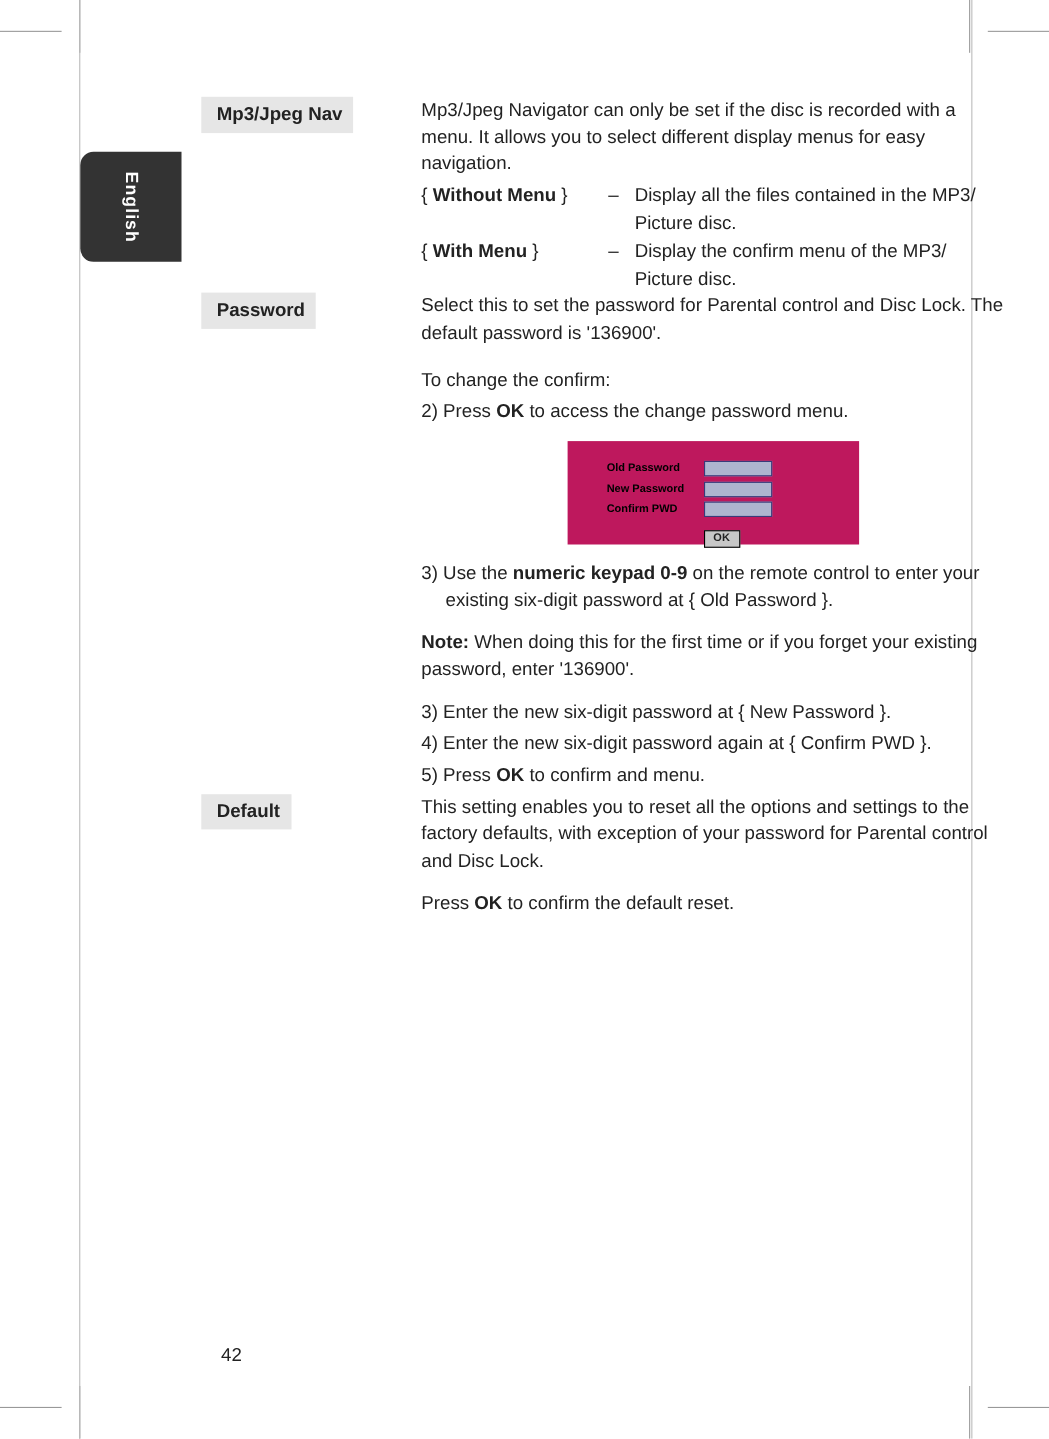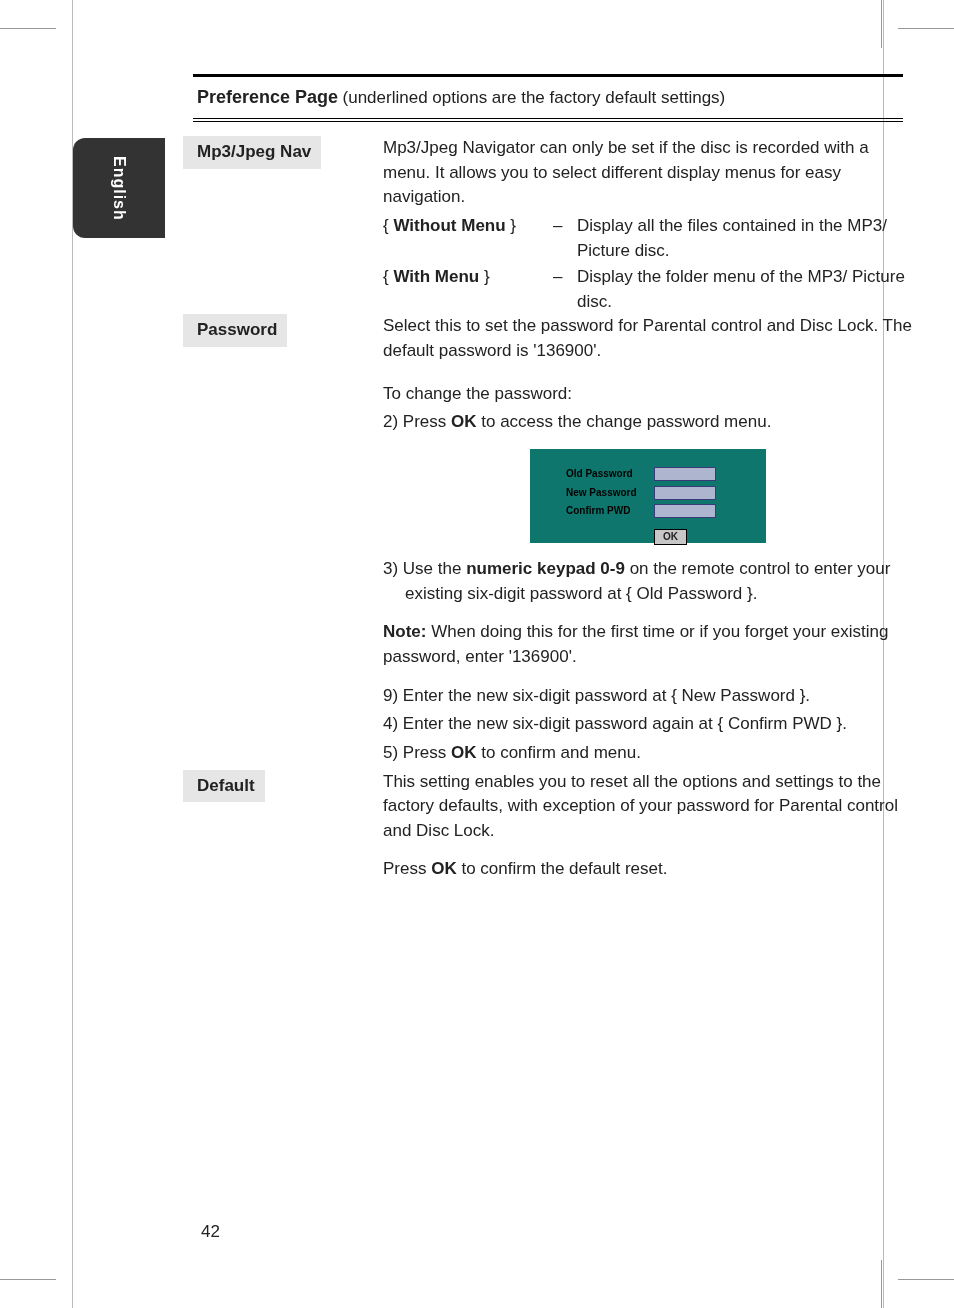--- a/index.html
+++ b/index.html
@@ -31,21 +31,21 @@
   td.label span{display:inline-block;background:#e6e6e6;font-weight:bold;padding:4px 10px 4px 14px;margin-left:-10px;}
   td.desc{padding-bottom:28px;}
   td.desc p{margin:0 0 4px 0;}
   .opt-row{display:flex;margin-top:2px;}
   .opt-name{width:170px;flex:0 0 170px;}
   .opt-dash{width:24px;flex:0 0 24px;}
   .opt-txt{flex:1;}
   .u{}
   .b{font-weight:bold;}
   
-  .pwd-box{width:236px;height:94px;background:#0f766e;margin:14px auto;position:relative;}
+  .pwd-box{width:265px;height:94px;background:#be185d;margin:14px auto;position:relative;}
   .pwd-inner{position:absolute;left:36px;top:18px;right:14px;}
   .pwd-line{display:flex;align-items:center;margin-bottom:4px;}
   .pwd-line .lbl{font-size:10px;font-weight:bold;color:#000;width:88px;}
   .pwd-line .fld{width:60px;height:12px;border:1px solid #3a3a7a;background:#aeb5cf;}
   .pwd-ok{margin-left:88px;margin-top:2px;display:inline-block;font-size:10px;font-weight:bold;border:1px solid #000;background:#c7c7c7;padding:0 8px;}
   .pg-num{position:absolute;left:128px;bottom:66px;font-size:17px;}
 </style>
 </head>
 <body>
 
@@ -60,50 +60,46 @@
 
 <div class="page-frame">
 
   <div class="lang-tab">
     <span>English</span>
   </div>
 
   <div class="content">
 
 
-    <div class="sec-title-wrap">
-      <span class="sec-title">Preference Page</span>
-      <span class="sec-sub">(underlined options are the factory default settings)</span>
-    </div>
 
     <table class="menu">
 
       <tbody>
           <tr>
         <td class="label"><span>Mp3/Jpeg Nav</span></td>
         <td class="desc">
           <p>Mp3/Jpeg Navigator can only be set if the disc is recorded with a menu. It allows you to select different display menus for easy navigation.</p>
           <div class="opt-row">
             <div class="opt-name">{ <span class="b">Without Menu</span> }</div>
             <div class="opt-dash">–</div>
             <div class="opt-txt">Display all the files contained in the MP3/ Picture disc.</div>
           </div>
           <div class="opt-row">
             <div class="opt-name">{ <span class="b u">With Menu</span> }</div>
             <div class="opt-dash">–</div>
-            <div class="opt-txt">Display the folder menu of the MP3/ Picture disc.</div>
+            <div class="opt-txt">Display the confirm menu of the MP3/ Picture disc.</div>
           </div>
         </td>
       </tr>
 
       <tr>
         <td class="label"><span>Password</span></td>
         <td class="desc">
           <p>Select this to set the password for Parental control and Disc Lock. The default password is '136900'.</p>
-          <p style="margin-top:18px;">To change the password:</p>
+          <p style="margin-top:18px;">To change the confirm:</p>
           <p>
             <span>2)  Press </span><span class="b">OK</span><span> to access the change password menu.</span>
           </p>
 
           <div class="pwd-box">
             <div class="pwd-inner">
               <div class="pwd-line">
                 <div class="lbl">Old  Password</div>
                 <div class="fld"></div>
               </div>
@@ -118,21 +114,21 @@
               <div class="pwd-ok">OK</div>
             </div>
           </div>
 
           <p style="padding-left:0;text-indent:-22px;margin-left:22px;">
             <span>3)  Use the </span><span class="b">numeric keypad 0-9</span><span> on the remote control to enter your existing six-digit password at { Old Password }.</span>
           </p>
           <p style="margin-top:14px;">
             <span class="b">Note:</span><span>  When doing this for the first time or if you forget your existing password, enter '136900'.</span>
           </p>
-          <p style="margin-top:14px;">9)  Enter the new six-digit password at { New Password }.</p>
+          <p style="margin-top:14px;">3)  Enter the new six-digit password at { New Password }.</p>
           <p>4)  Enter the new six-digit password again at { Confirm PWD }.</p>
           <p>
             <span>5)  Press </span><span class="b">OK</span><span> to confirm and menu.</span>
           </p>
         </td>
       </tr>
 
       <tr>
         <td class="label"><span>Default</span></td>
         <td class="desc">

